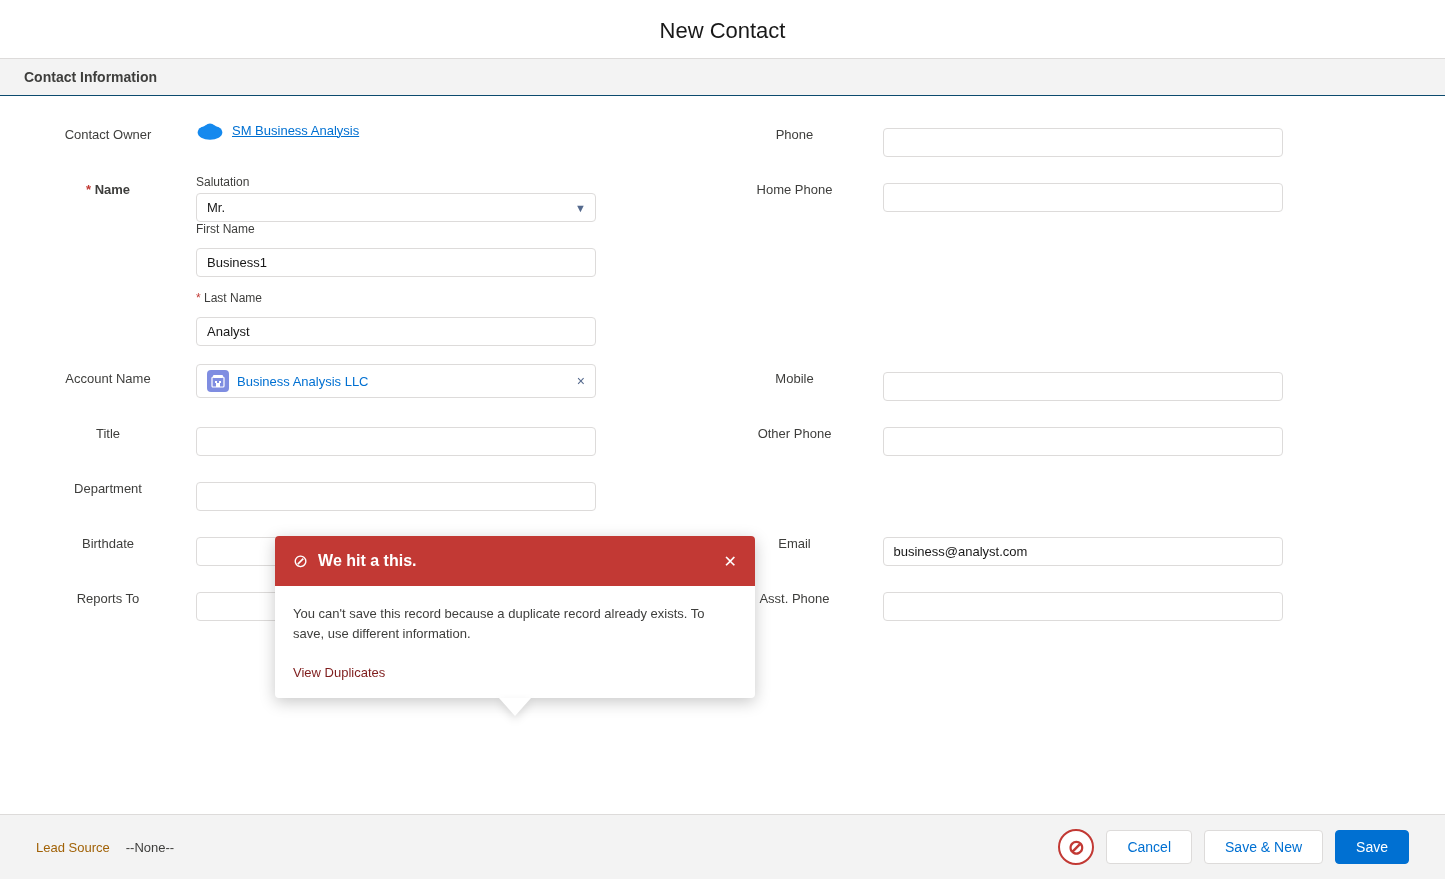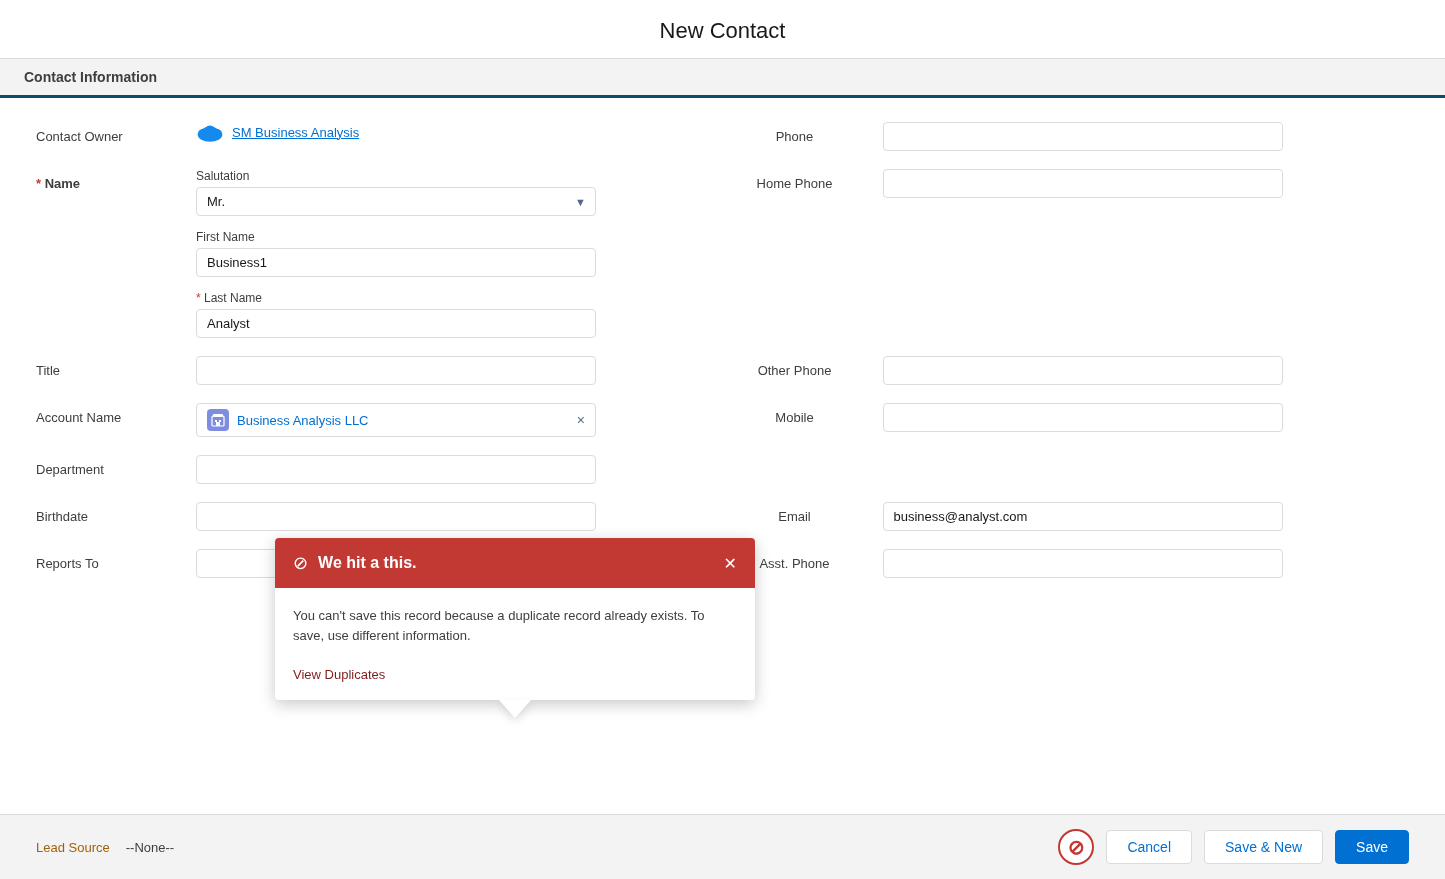--- a/index.html
+++ b/index.html
@@ -23,21 +23,21 @@
       color: #181818;
       padding: 18px 0 14px 0;
       border-bottom: 1px solid #dddbda;
     }
     .section-header {
       background: #f3f3f3;
       padding: 10px 24px;
       font-size: 14px;
       font-weight: 600;
       color: #3e3e3c;
-      border-bottom: 3px solid #0c4a6e;
+      border-bottom: 1px solid #0c4a6e;
     }
     .form-body {
       padding: 24px 36px 80px 36px;
       position: relative;
     }
     .form-row {
       display: flex;
       align-items: flex-start;
       margin-bottom: 18px;
     }
@@ -49,21 +49,21 @@
     .form-col-right {
       flex: 0 0 50%;
       display: flex;
       align-items: flex-start;
     }
     .field-label {
       flex: 0 0 160px;
       font-size: 13px;
       color: #3e3e3c;
       padding-top: 7px;
-      text-align: left;
+      text-align: center;
       padding-right: 16px;
     }
     .field-label.required::before {
       content: '* ';
       color: #c23934;
       font-weight: bold;
     }
     .field-label.required-bold {
       font-weight: bold;
     }
@@ -82,20 +82,21 @@
     .form-input {
       width: 100%;
       max-width: 400px;
       border: 1px solid #dddbda;
       border-radius: 4px;
       padding: 6px 10px;
       font-size: 13px;
       color: #181818;
       background: #fff;
       outline: none;
+      margin-top: 8px;
     }
     .salutation-select {
       width: 100%;
       max-width: 400px;
       border: 1px solid #dddbda;
       border-radius: 4px;
       padding: 6px 30px 6px 10px;
       font-size: 13px;
       color: #181818;
       background: #fff;
@@ -349,44 +350,29 @@
             <select class="salutation-select">
               <option>Mr.</option>
               <option>Ms.</option>
               <option>Mrs.</option>
               <option>Dr.</option>
               <option>Prof.</option>
             </select>
             <span class="select-arrow">▼</span>
           </div>
           
-          <div class="field-sublabel" style="margin-top:14px;">First Name</div>
+          <div class="field-sublabel" style="margin-top:0;">First Name</div>
           <input class="form-input" type="text" value="Business1" style="">
           
           <div class="field-sublabel required" style="margin-top:14px;">Last Name</div>
           <input class="form-input" type="text" value="Analyst" style="">
         </div>
       </div>
       <div class="form-col-right" style="align-items:flex-start;">
         <div class="right-label">Home Phone</div>
-        <div class="field-content">
-          <input class="form-input" type="text" value="" style="">
-        </div>
-      </div>
-    </div>
-
-    <div class="form-row">
-      <div class="form-col-left">
-        <div class="field-label">Title</div>
-        <div class="field-content">
-          <input class="form-input" type="text" value="" style="">
-        </div>
-      </div>
-      <div class="form-col-right">
-        <div class="right-label">Other Phone</div>
         <div class="field-content">
           <input class="form-input" type="text" value="" style="">
         </div>
       </div>
     </div>
 
     <div class="form-row">
       <div class="form-col-left">
         <div class="field-label">Account Name</div>
         <div class="field-content">
@@ -408,20 +394,35 @@
       <div class="form-col-right">
         <div class="right-label">Mobile</div>
         <div class="field-content">
           <input class="form-input" type="text" value="" style="">
         </div>
       </div>
     </div>
 
     <div class="form-row">
       <div class="form-col-left">
+        <div class="field-label">Title</div>
+        <div class="field-content">
+          <input class="form-input" type="text" value="" style="">
+        </div>
+      </div>
+      <div class="form-col-right">
+        <div class="right-label">Other Phone</div>
+        <div class="field-content">
+          <input class="form-input" type="text" value="" style="">
+        </div>
+      </div>
+    </div>
+
+    <div class="form-row">
+      <div class="form-col-left">
         <div class="field-label">Department</div>
         <div class="field-content">
           <input class="form-input" type="text" value="" style="">
         </div>
       </div>
       <div class="form-col-right">
       </div>
     </div>
 
     <div class="form-row">

